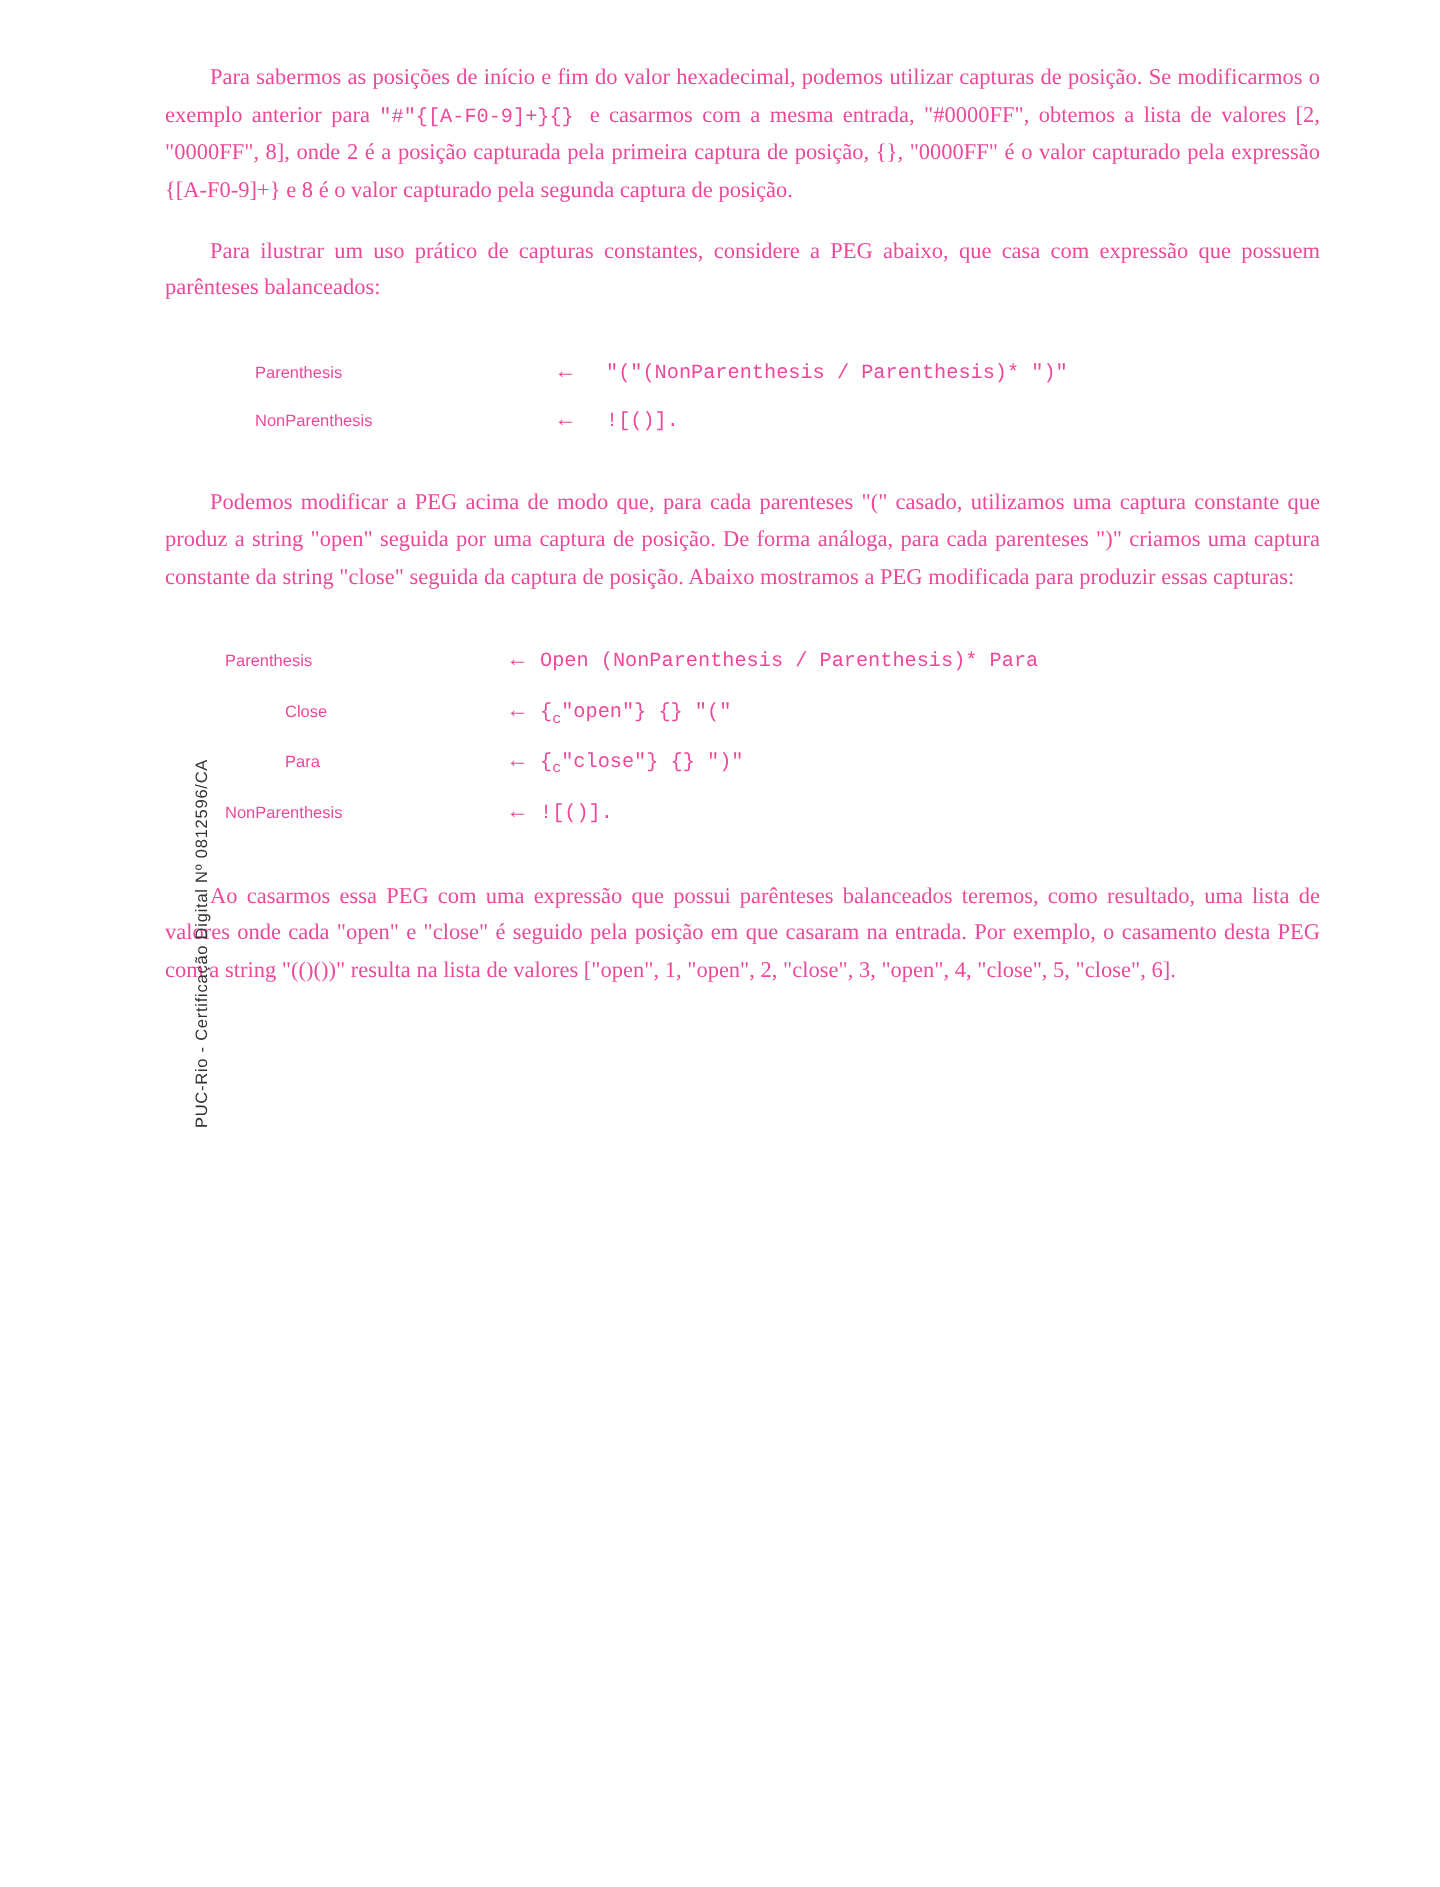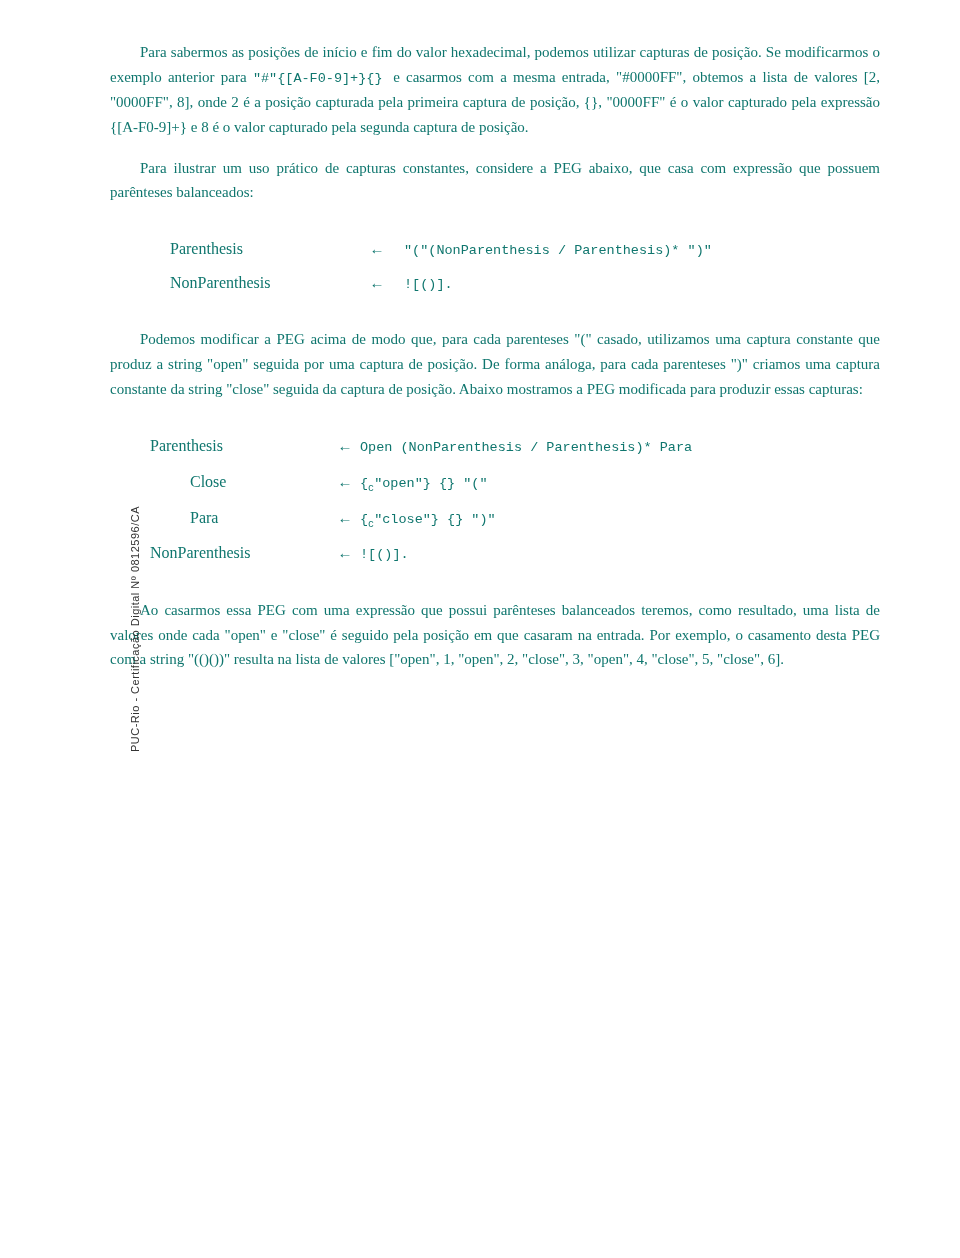--- a/index.html
+++ b/index.html
@@ -42,21 +42,21 @@
     .page-number {
       font-family: 'Georgia', serif;
       font-size: 16px;
       color: #000;
     }
 
     .content {
       font-family: 'Georgia', 'Times New Roman', serif;
       font-size: 15px;
       line-height: 1.65;
-      color: #0f766e;
+      color: #ec4899;
       text-align: justify;
     }
 
     .content p {
       margin-bottom: 16px;
       text-indent: 2em;
     }
 
     .grammar-block {
       margin: 28px 0 28px 60px;
@@ -80,22 +80,22 @@
     }
 
     .grammar-line2 {
       display: flex;
       align-items: baseline;
       margin-bottom: 2px;
     }
 
     .nonterm-col {
       min-width: 180px;
-      font-family: Liberation Serif, serif;
-      font-size: 16px;
+      font-family: Liberation Sans, sans-serif;
+      font-size: 11px;
     }
 
     .arrow-col {
       min-width: 30px;
       font-family: 'Georgia', serif;
       font-size: 15px;
       text-align: center;
     }
 
     .rule-col {

